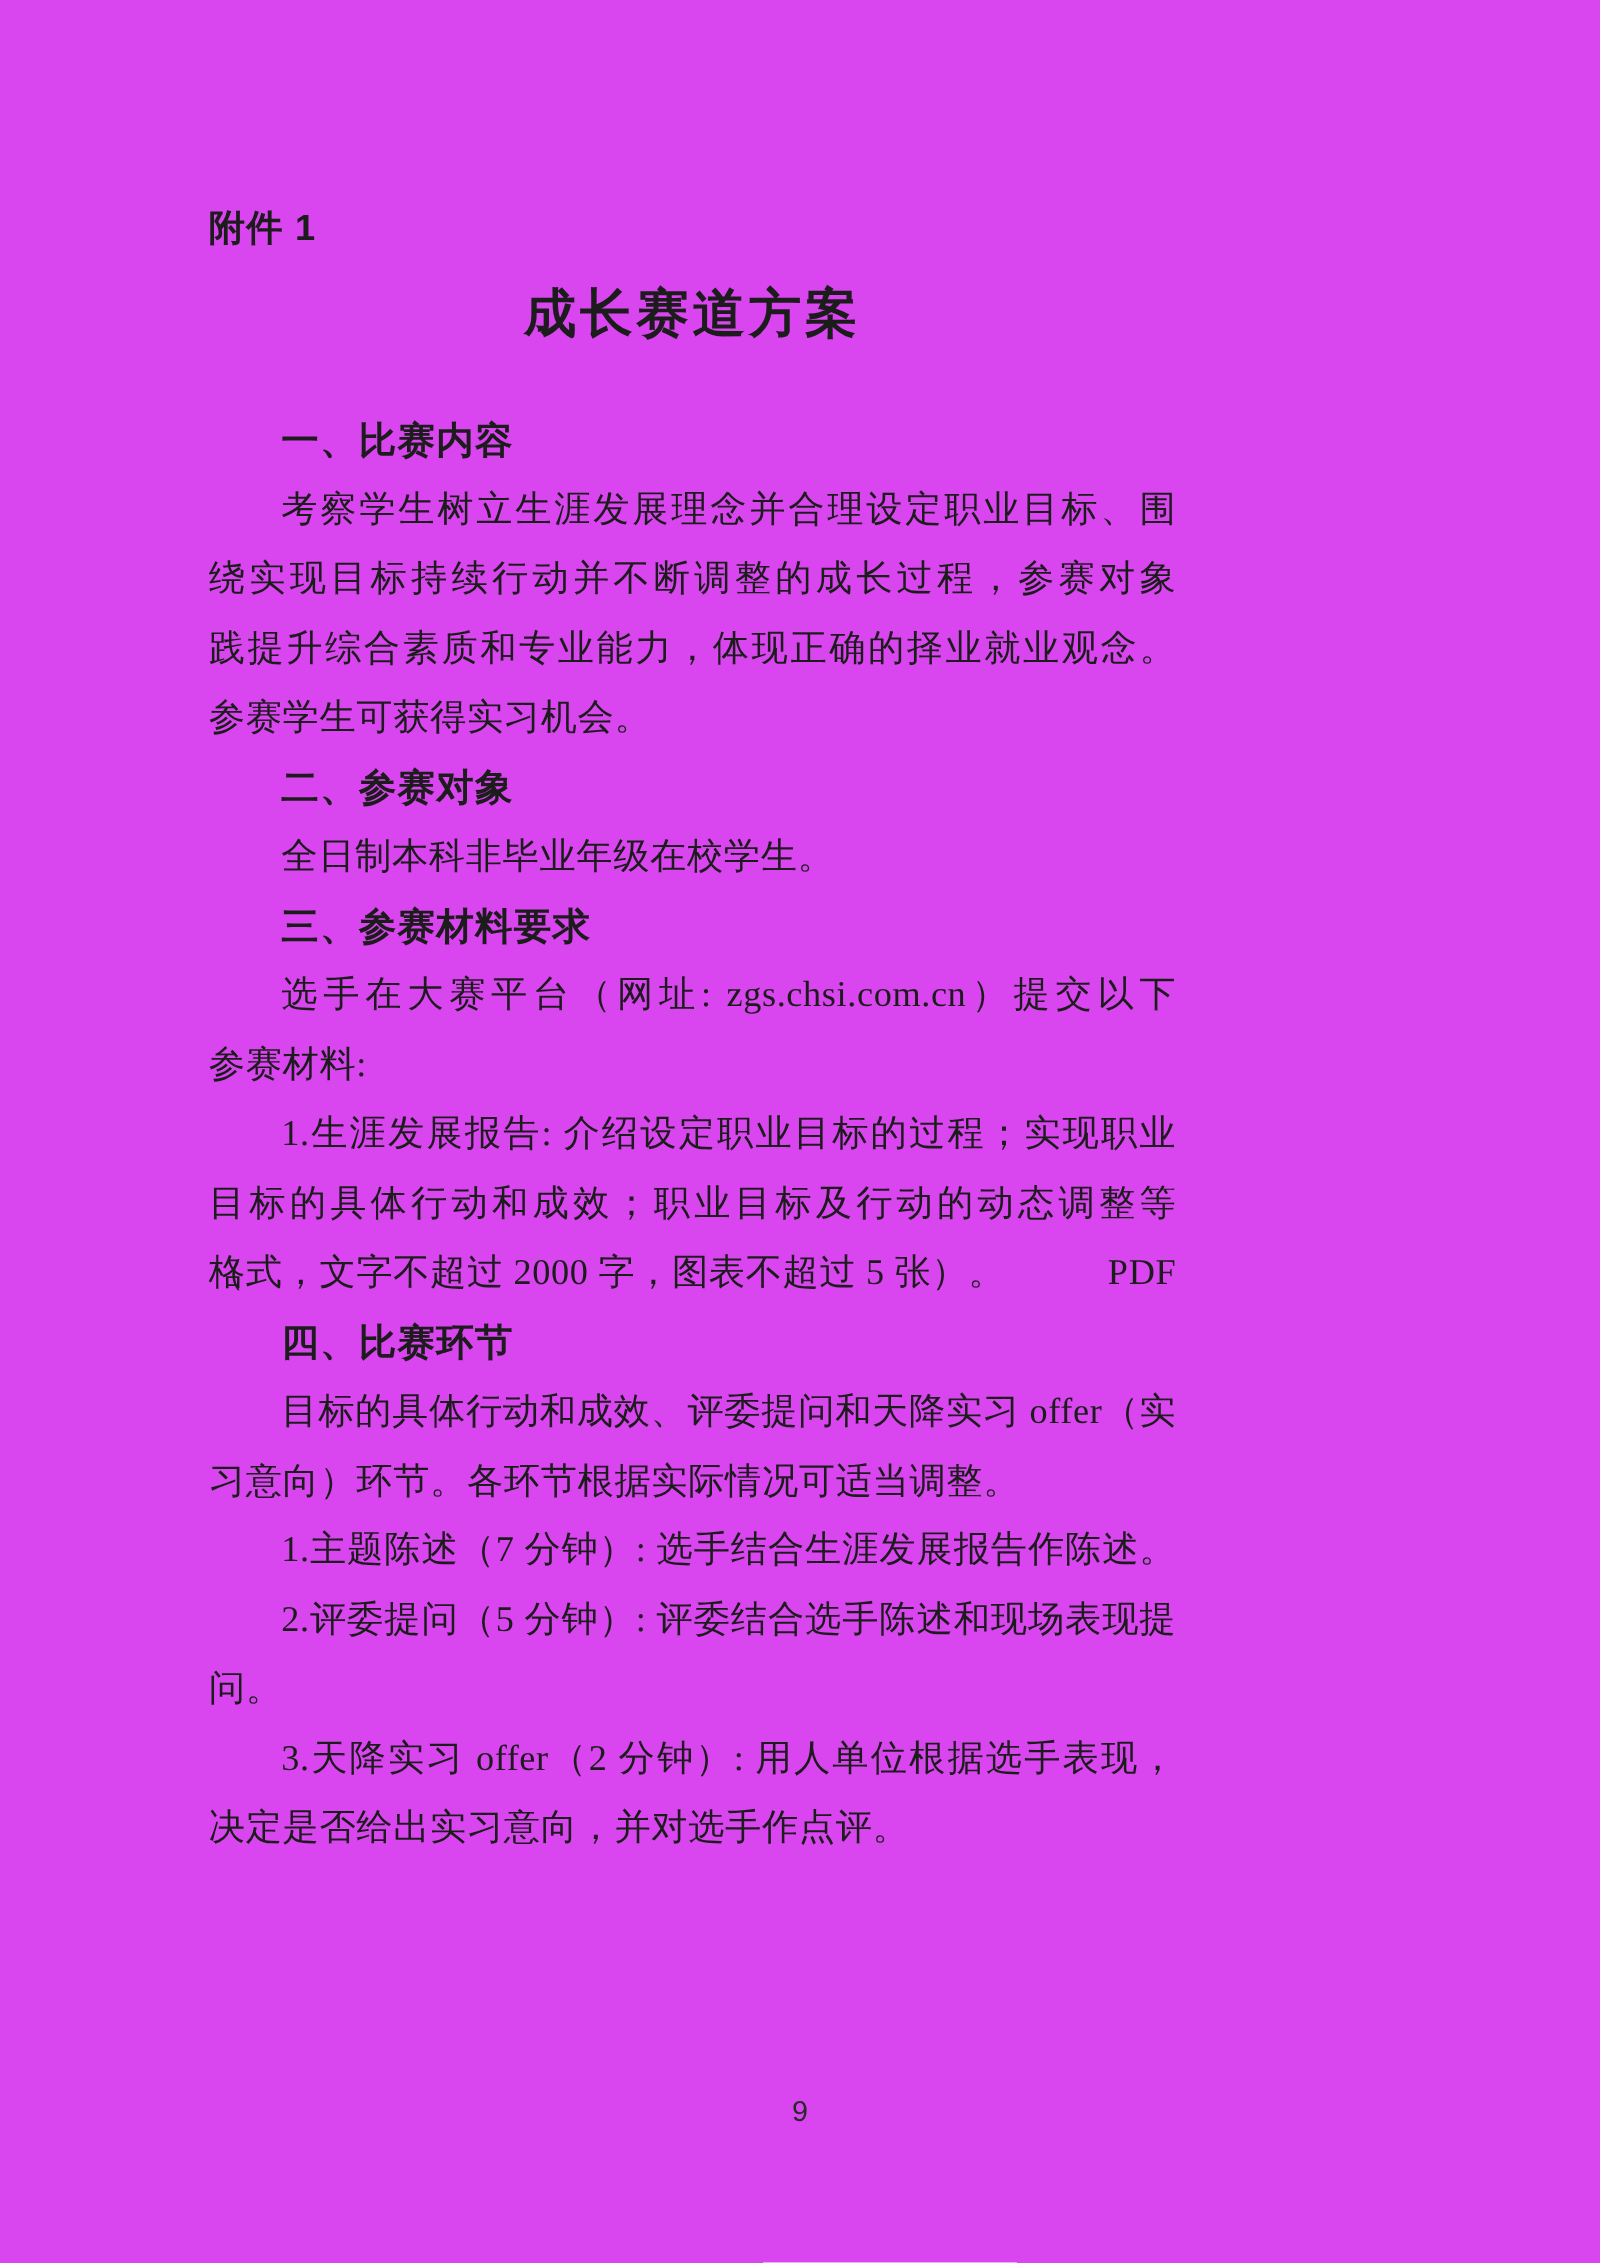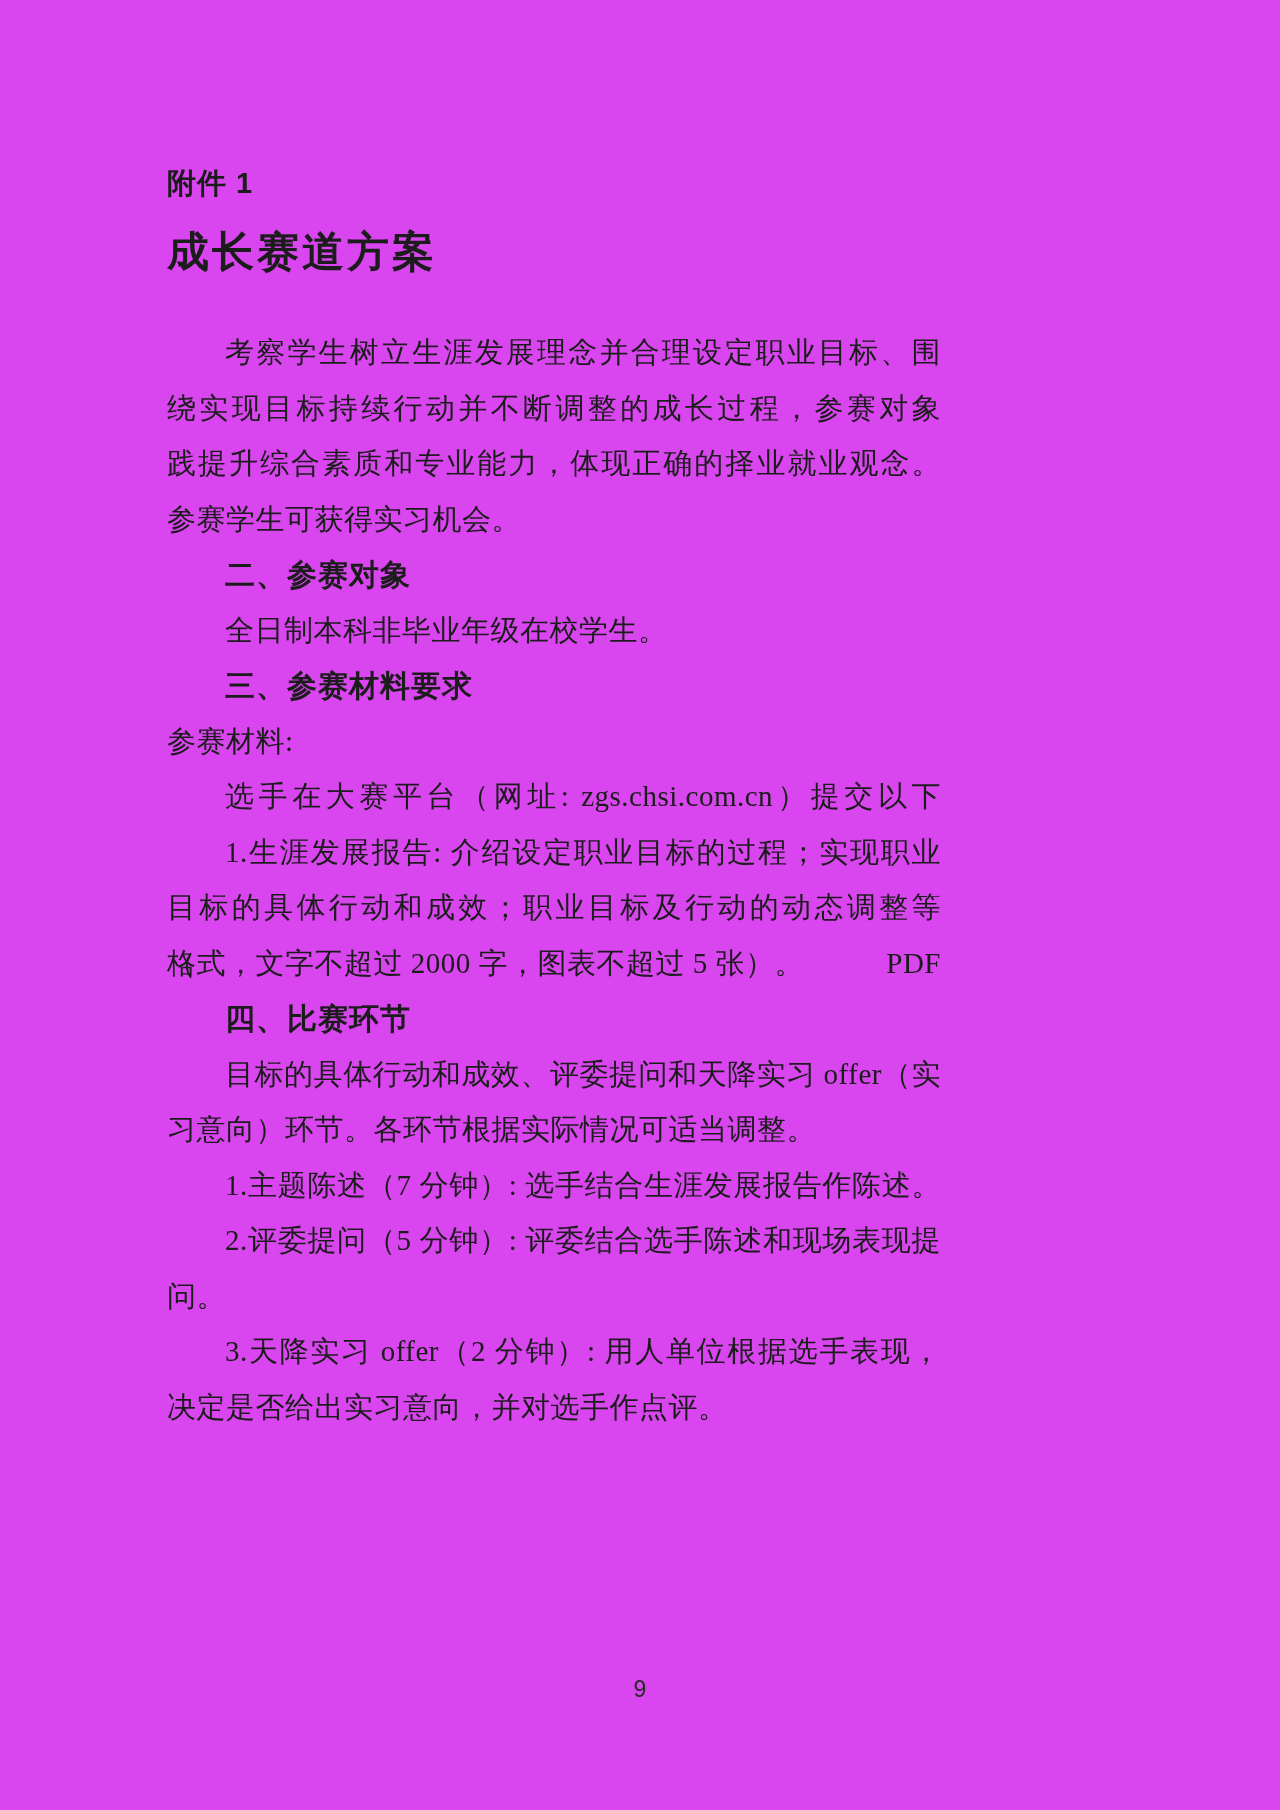--- a/index.html
+++ b/index.html
@@ -25,20 +25,21 @@
     font-weight: 600;
     line-height: 34px;
     letter-spacing: 1px;
   }
   .doc-title {
     position: absolute;
     left: 167px;
     top: 224px;
     width: 774px;
     margin: 0;
+    text-align: center;
     font-family: "Liberation Serif", serif;
     font-size: 42px;
     font-weight: 700;
     line-height: 56px;
     letter-spacing: 3px;
   }
   .content {
     position: absolute;
     left: 167px;
     top: 325px;
@@ -79,29 +80,30 @@
 </style>
 </head>
 <body>
 
 <div class="page">
   <div class="attachment-label">附件 1</div>
 
   <h1 class="doc-title">成长赛道方案</h1>
 
   <div class="content">
+      <div class="line heading indent">一、比赛内容</div>
       <div class="line body indent justify">考察学生树立生涯发展理念并合理设定职业目标、围</div>
       <div class="line body justify">绕实现目标持续行动并不断调整的成长过程，参赛对象</div>
       <div class="line body justify">践提升综合素质和专业能力，体现正确的择业就业观念。</div>
       <div class="line body">参赛学生可获得实习机会。</div>
       <div class="line heading indent">二、参赛对象</div>
       <div class="line body indent">全日制本科非毕业年级在校学生。</div>
       <div class="line heading indent">三、参赛材料要求</div>
+      <div class="line body indent justify">选手在大赛平台（网址: zgs.chsi.com.cn）提交以下</div>
       <div class="line body">参赛材料:</div>
-      <div class="line body indent justify">选手在大赛平台（网址: zgs.chsi.com.cn）提交以下</div>
       <div class="line body indent justify">1.生涯发展报告: 介绍设定职业目标的过程；实现职业</div>
       <div class="line body justify">目标的具体行动和成效；职业目标及行动的动态调整等（PDF</div>
       <div class="line body">格式，文字不超过 2000 字，图表不超过 5 张）。</div>
       <div class="line heading indent">四、比赛环节</div>
       <div class="line body indent justify">目标的具体行动和成效、评委提问和天降实习 offer（实</div>
       <div class="line body">习意向）环节。各环节根据实际情况可适当调整。</div>
       <div class="line body indent justify">1.主题陈述（7 分钟）: 选手结合生涯发展报告作陈述。</div>
       <div class="line body indent justify">2.评委提问（5 分钟）: 评委结合选手陈述和现场表现提</div>
       <div class="line body">问。</div>
       <div class="line body indent justify">3.天降实习 offer（2 分钟）: 用人单位根据选手表现，</div>

